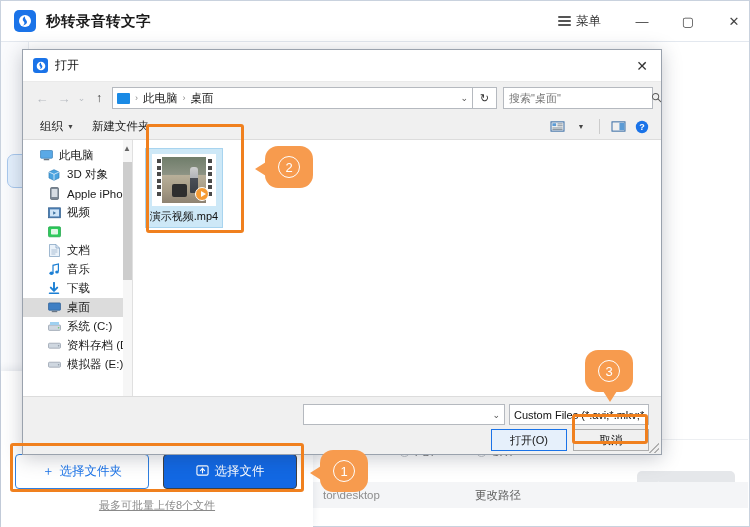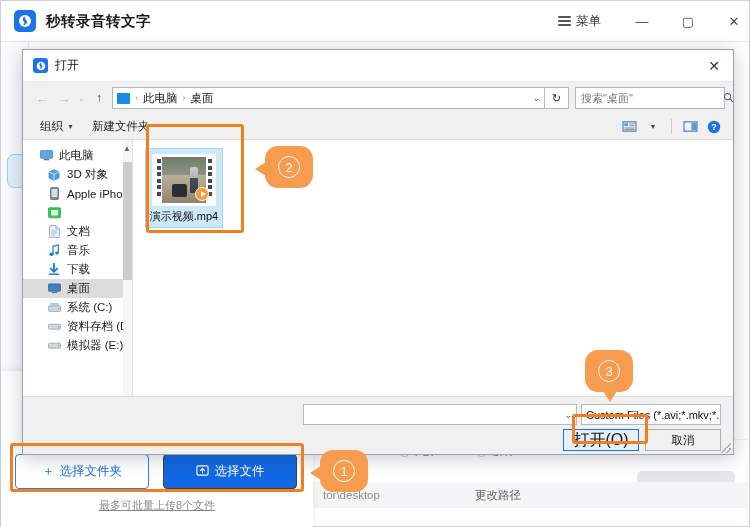--- a/index.html
+++ b/index.html
@@ -128,21 +128,21 @@
   #change-path-link { margin-left:95px; color:#5d5d5d; cursor:pointer; }
   #btn-start-convert {
     position:absolute; right:14px; top:470px; width:98px; height:37px;
     background:#e5e7ea; color:#ffffff; border-radius:5px;
     display:flex; align-items:center; justify-content:center; gap:6px;
     font-size:12.5px; cursor:default;
   }
 
   
   #open-dialog {
-    position:absolute; left:22px; top:49px; width:712px; height:406px;
+    position:absolute; left:22px; top:49px; width:640px; height:406px;
     background:#f0f0f0;
     border:1px solid #9aa2ad;
     box-shadow:0 3px 18px rgba(30,40,60,0.25);
     display:flex; flex-direction:column;
   }
   #dlg-titlebar {
     height:32px; background:#ffffff; display:flex; align-items:center;
     border-bottom:1px solid #eaeaea;
   }
   #dlg-icon {
@@ -283,21 +283,21 @@
   #filetype-select {
     width:140px; height:21px; background:#fff; border:1px solid #b5b9bf;
     margin-left:4px; display:flex; align-items:center; padding:0 4px;
     font-size:11px; color:#111; cursor:pointer; white-space:nowrap; overflow:hidden;
   }
   #dlg-action-row {
     position:absolute; right:12px; top:32px; display:flex; gap:6px;
   }
   #btn-open {
     width:76px; height:22px; background:#e6f0fb; border:1.5px solid #1a73e8;
-    font-size:16px; color:#111; display:flex; align-items:center; justify-content:center;
+    font-size:11px; color:#111; display:flex; align-items:center; justify-content:center;
     cursor:pointer;
   }
   #btn-cancel {
     width:76px; height:22px; background:#f0f0f0; border:1px solid #adadad;
     font-size:11.5px; color:#111; display:flex; align-items:center; justify-content:center;
     cursor:pointer;
   }
   #resize-grip {
     position:absolute; right:2px; bottom:1px; width:10px; height:10px;
     background:
@@ -529,20 +529,30 @@
       <div class="side-item indent">
         <span class="sicon">
           <svg width="9" height="13" viewBox="0 0 9 13" aria-hidden="true">
             <rect x="0.5" y="0.5" width="8" height="12" rx="1.2" fill="#7b8794" stroke="#55606c" stroke-width="0.7"></rect>
             <rect x="1.6" y="2" width="5.8" height="8" fill="#d7dde3"></rect>
           </svg>
         </span>
         <span>Apple iPhone</span>
       </div>
 
+      <div class="side-item indent">
+        <span class="sicon">
+          <svg width="13" height="12" viewBox="0 0 13 12" aria-hidden="true">
+            <rect x="0.5" y="0.8" width="12" height="10" fill="#4c7fb5" stroke="#2f5d8c" stroke-width="0.7"></rect>
+            <rect x="2" y="2.4" width="9" height="7" fill="#cfe4f7"></rect>
+            <path d="M5.2 4.2v3.6L8 6Z" fill="#3a6f9e"></path>
+          </svg>
+        </span>
+        <span>视频</span>
+      </div>
 
       <div class="side-item indent">
         <span class="sicon">
           <svg width="13" height="12" viewBox="0 0 13 12" aria-hidden="true">
             <rect x="0.5" y="0.8" width="12" height="10" rx="1" fill="#2ecb5b" stroke="#1ba246" stroke-width="0.7"></rect>
             <rect x="3" y="3" width="7" height="5.6" rx="0.8" fill="#ffffff" opacity="0.85"></rect>
           </svg>
         </span>
         <span></span>
       </div>

